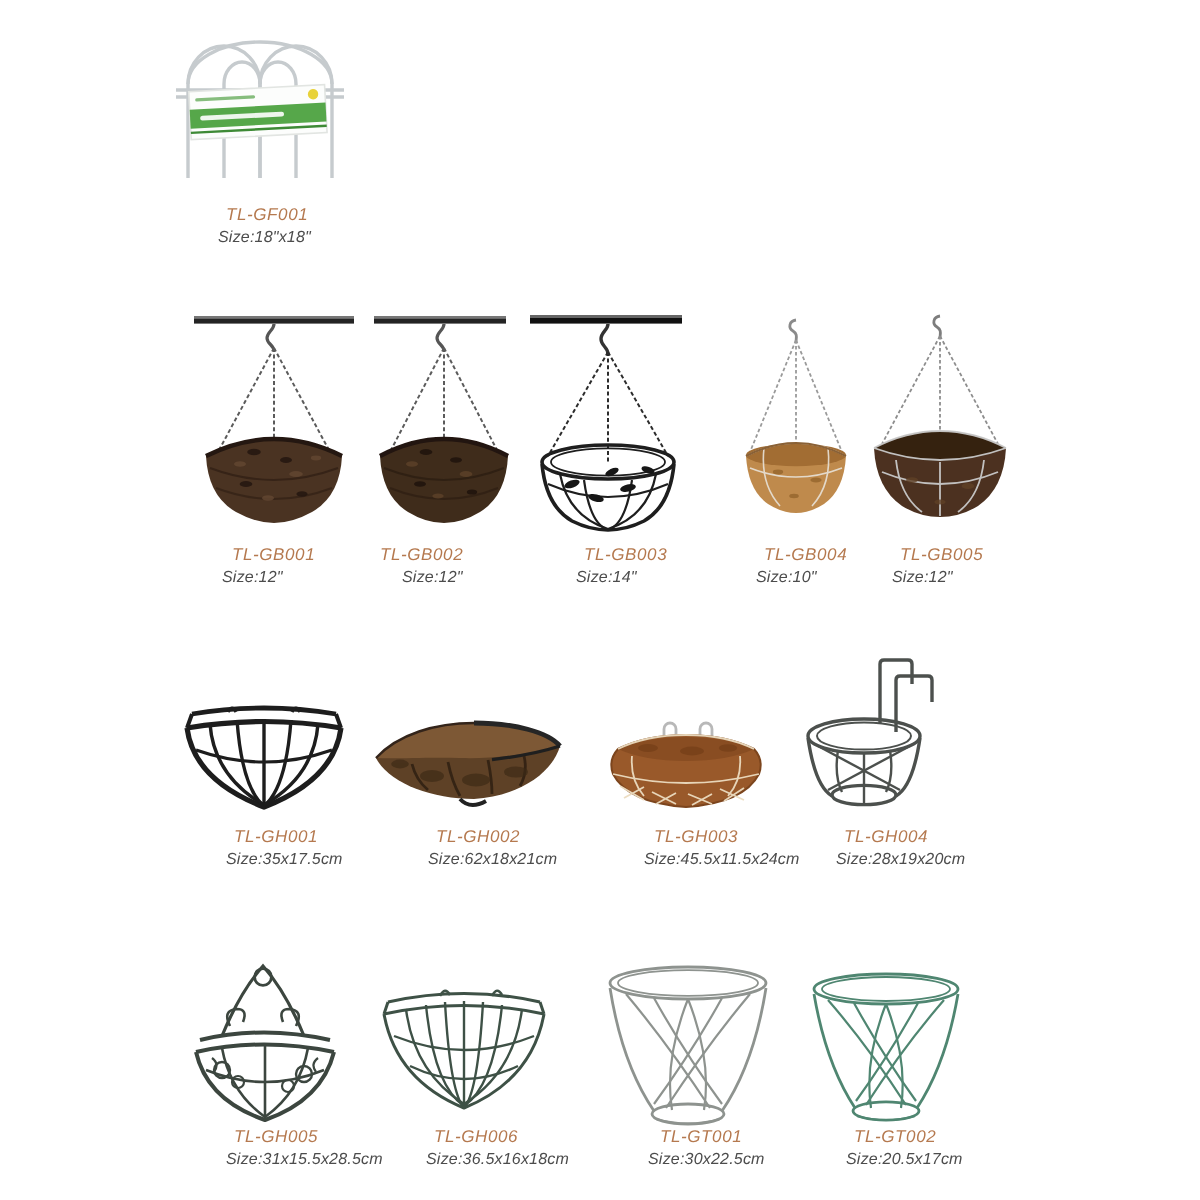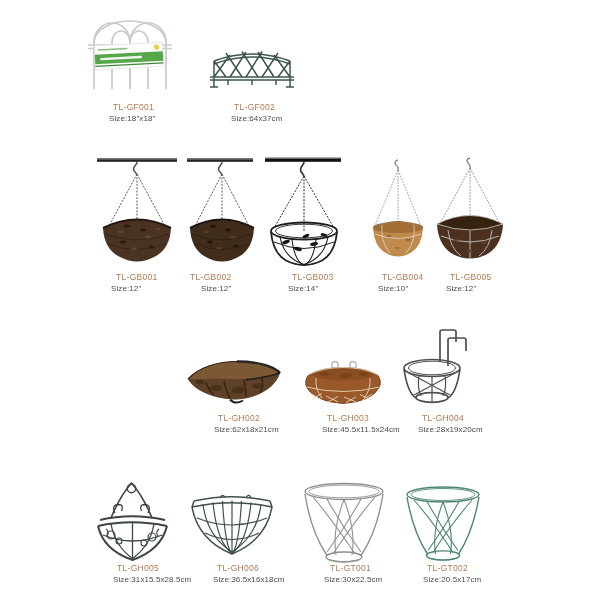--- a/index.html
+++ b/index.html
@@ -1,20 +1,20 @@
 <!DOCTYPE html>
 <html><head>
 <meta charset="utf-8">
 <style>
   html,body { margin:0; padding:0; background:#fff; }
   .page {
     position:relative; width:600px; height:600px; background:#ffffff;
     font-family:"Liberation Sans", sans-serif; overflow:hidden;
   }
-  .cell { position:absolute; }
+  .cell { position:absolute;font-style:italic; }
   .img  { position:absolute; left:0; top:0; }
   .code {
     position:absolute; font-size:8.5px; letter-spacing:0.3px;
     color:#b5794f; white-space:nowrap;
   }
   .size {
     position:absolute; font-size:8px; letter-spacing:0.1px;
     color:#4c4c4c; white-space:nowrap;
   }
 </style>
@@ -40,36 +40,20 @@
         <circle cx="71" cy="36.5" r="2.6" fill="#e8d23a"></circle>
         <rect x="9" y="41" width="68" height="9.5" fill="#56a74a"></rect>
         <rect x="14" y="44.4" width="42" height="2.4" rx="1.2" fill="#ffffff" opacity="0.9"></rect>
         <rect x="9" y="52" width="68" height="1.2" fill="#3e8a36"></rect>
       </g>
     </svg>
     <div class="code" style="left:27px;top:90px">TL-GF001</div>
     <div class="size" style="left:23px;top:102px">Size:18"x18"</div>
   </div>
 
-  <div class="cell" style="left:208px;top:44px;width:88px;height:82px">
-    <svg class="img" width="88" height="46" viewBox="0 0 88 46">
-      <g stroke="#3e564a" stroke-width="1.5" fill="none">
-        <path d="M6,17 Q44,3 82,17"></path>
-        <path d="M6,20 Q44,6 82,20"></path>
-        <path d="M2,33 H86 M2,36 H86"></path>
-        <path d="M6,17 V43 M82,17 V43"></path>
-        <path d="M2,43 H10 M78,43 H86"></path>
-        <path d="M20,36 V41 M44,36 V41 M68,36 V41"></path>
-        <path d="M6,33 L22,11 M22,33 L38,8 M38,33 L54,7.5 M54,33 L70,9 M70,33 L82,17"></path>
-        <path d="M82,33 L66,11 M66,33 L50,8 M50,33 L34,7.5 M34,33 L18,9 M18,33 L6,17"></path>
-      </g>
-    </svg>
-    <div class="code" style="left:26px;top:58px">TL-GF002</div>
-    <div class="size" style="left:23px;top:70px">Size:64x37cm</div>
-  </div>
 
 
 
   <div class="cell" style="left:96px;top:156px;width:82px;height:140px">
     <svg class="img" width="82" height="112" viewBox="0 0 82 112">
       <rect x="1" y="2" width="80" height="1.6" fill="#777"></rect>
       <rect x="1" y="3.4" width="80" height="2.4" fill="#242424"></rect>
       <path d="M41,6 C41,9 37.5,10 37.5,13 C37.5,16 41,16.5 41,19.5" stroke="#555" stroke-width="1.6" fill="none"></path>
       <g stroke="#5b5b5b" stroke-width="1" stroke-dasharray="2,1.3" fill="none">
         <path d="M41,18 L13,70"></path>
@@ -207,20 +191,39 @@
       <g fill="#5f4026" opacity="0.8">
         <ellipse cx="22" cy="84" rx="3" ry="1.4"></ellipse>
           <ellipse cx="50" cy="87" rx="3.2" ry="1.5"></ellipse>
           <ellipse cx="36" cy="95" rx="2.8" ry="1.3"></ellipse>
       </g>
     </svg>
     <div class="code" style="left:16px;top:116px">TL-GB005</div>
     <div class="size" style="left:12px;top:128px">Size:12"</div>
   </div>
 
+  <div class="cell" style="left:92px;top:350px;width:80px;height:85px">
+    <svg class="img" width="80" height="56" viewBox="0 0 80 56">
+      <g stroke="#1d1d1d" fill="none">
+        <path d="M4,7 Q40,1 76,7" stroke-width="2.4"></path>
+        <path d="M1.5,14 Q40,7.5 78.5,14" stroke-width="2.6"></path>
+        <path d="M4,7 L1.5,14 M76,7 L78.5,14" stroke-width="2"></path>
+        <path d="M1.5,14 Q5,40 40,53.5 Q75,40 78.5,14" stroke-width="2.6"></path>
+        <path d="M13,12 Q15,38 40,52.5" stroke-width="1.7"></path>
+        <path d="M26.5,10 Q29,44 40,53" stroke-width="1.7"></path>
+        <path d="M40,9.5 V53.5" stroke-width="1.7"></path>
+        <path d="M53.5,10 Q51,44 40,53" stroke-width="1.7"></path>
+        <path d="M67,12 Q65,38 40,52.5" stroke-width="1.7"></path>
+        <path d="M6,25 Q40,37 74,25" stroke-width="1.6"></path>
+        <path d="M22,6 q2,-4 4,0 M54,6 q2,-4 4,0" stroke-width="1.6"></path>
+      </g>
+    </svg>
+    <div class="code" style="left:25px;top:63px">TL-GH001</div>
+    <div class="size" style="left:21px;top:75px">Size:35x17.5cm</div>
+  </div>
 
   <div class="cell" style="left:186px;top:356px;width:96px;height:79px">
     <svg class="img" width="96" height="50" viewBox="0 0 96 50">
       <path d="M2,23 C13,11 32,5.5 51,5.5 C71,5.5 88,10 94,17 C90,31 73,42 51,43.5 C29,43.5 8,35 2,23 Z" fill="#5e4126"></path>
       <path d="M2,23 C13,11 32,5.5 51,5.5 C71,5.5 88,10 94,17 C78,21.5 60,23.5 44,23 C27,22.5 12,23.5 2,23 Z" fill="#7d5835"></path>
       <path d="M51,5.5 C71,5.5 88,10 94,17" stroke="#262626" stroke-width="2.4" fill="none"></path>
       <path d="M60,23.8 Q80,21.5 94,17" stroke="#1f1f1f" stroke-width="1.6" fill="none"></path>
       <path d="M2,23 C13,11 32,5.5 51,5.5" stroke="#33241a" stroke-width="1.2" fill="none"></path>
       <g stroke="#2e1f12" stroke-width="1.4" fill="none" opacity="0.85">
         <path d="M20,26 Q22,34 28,39"></path>

